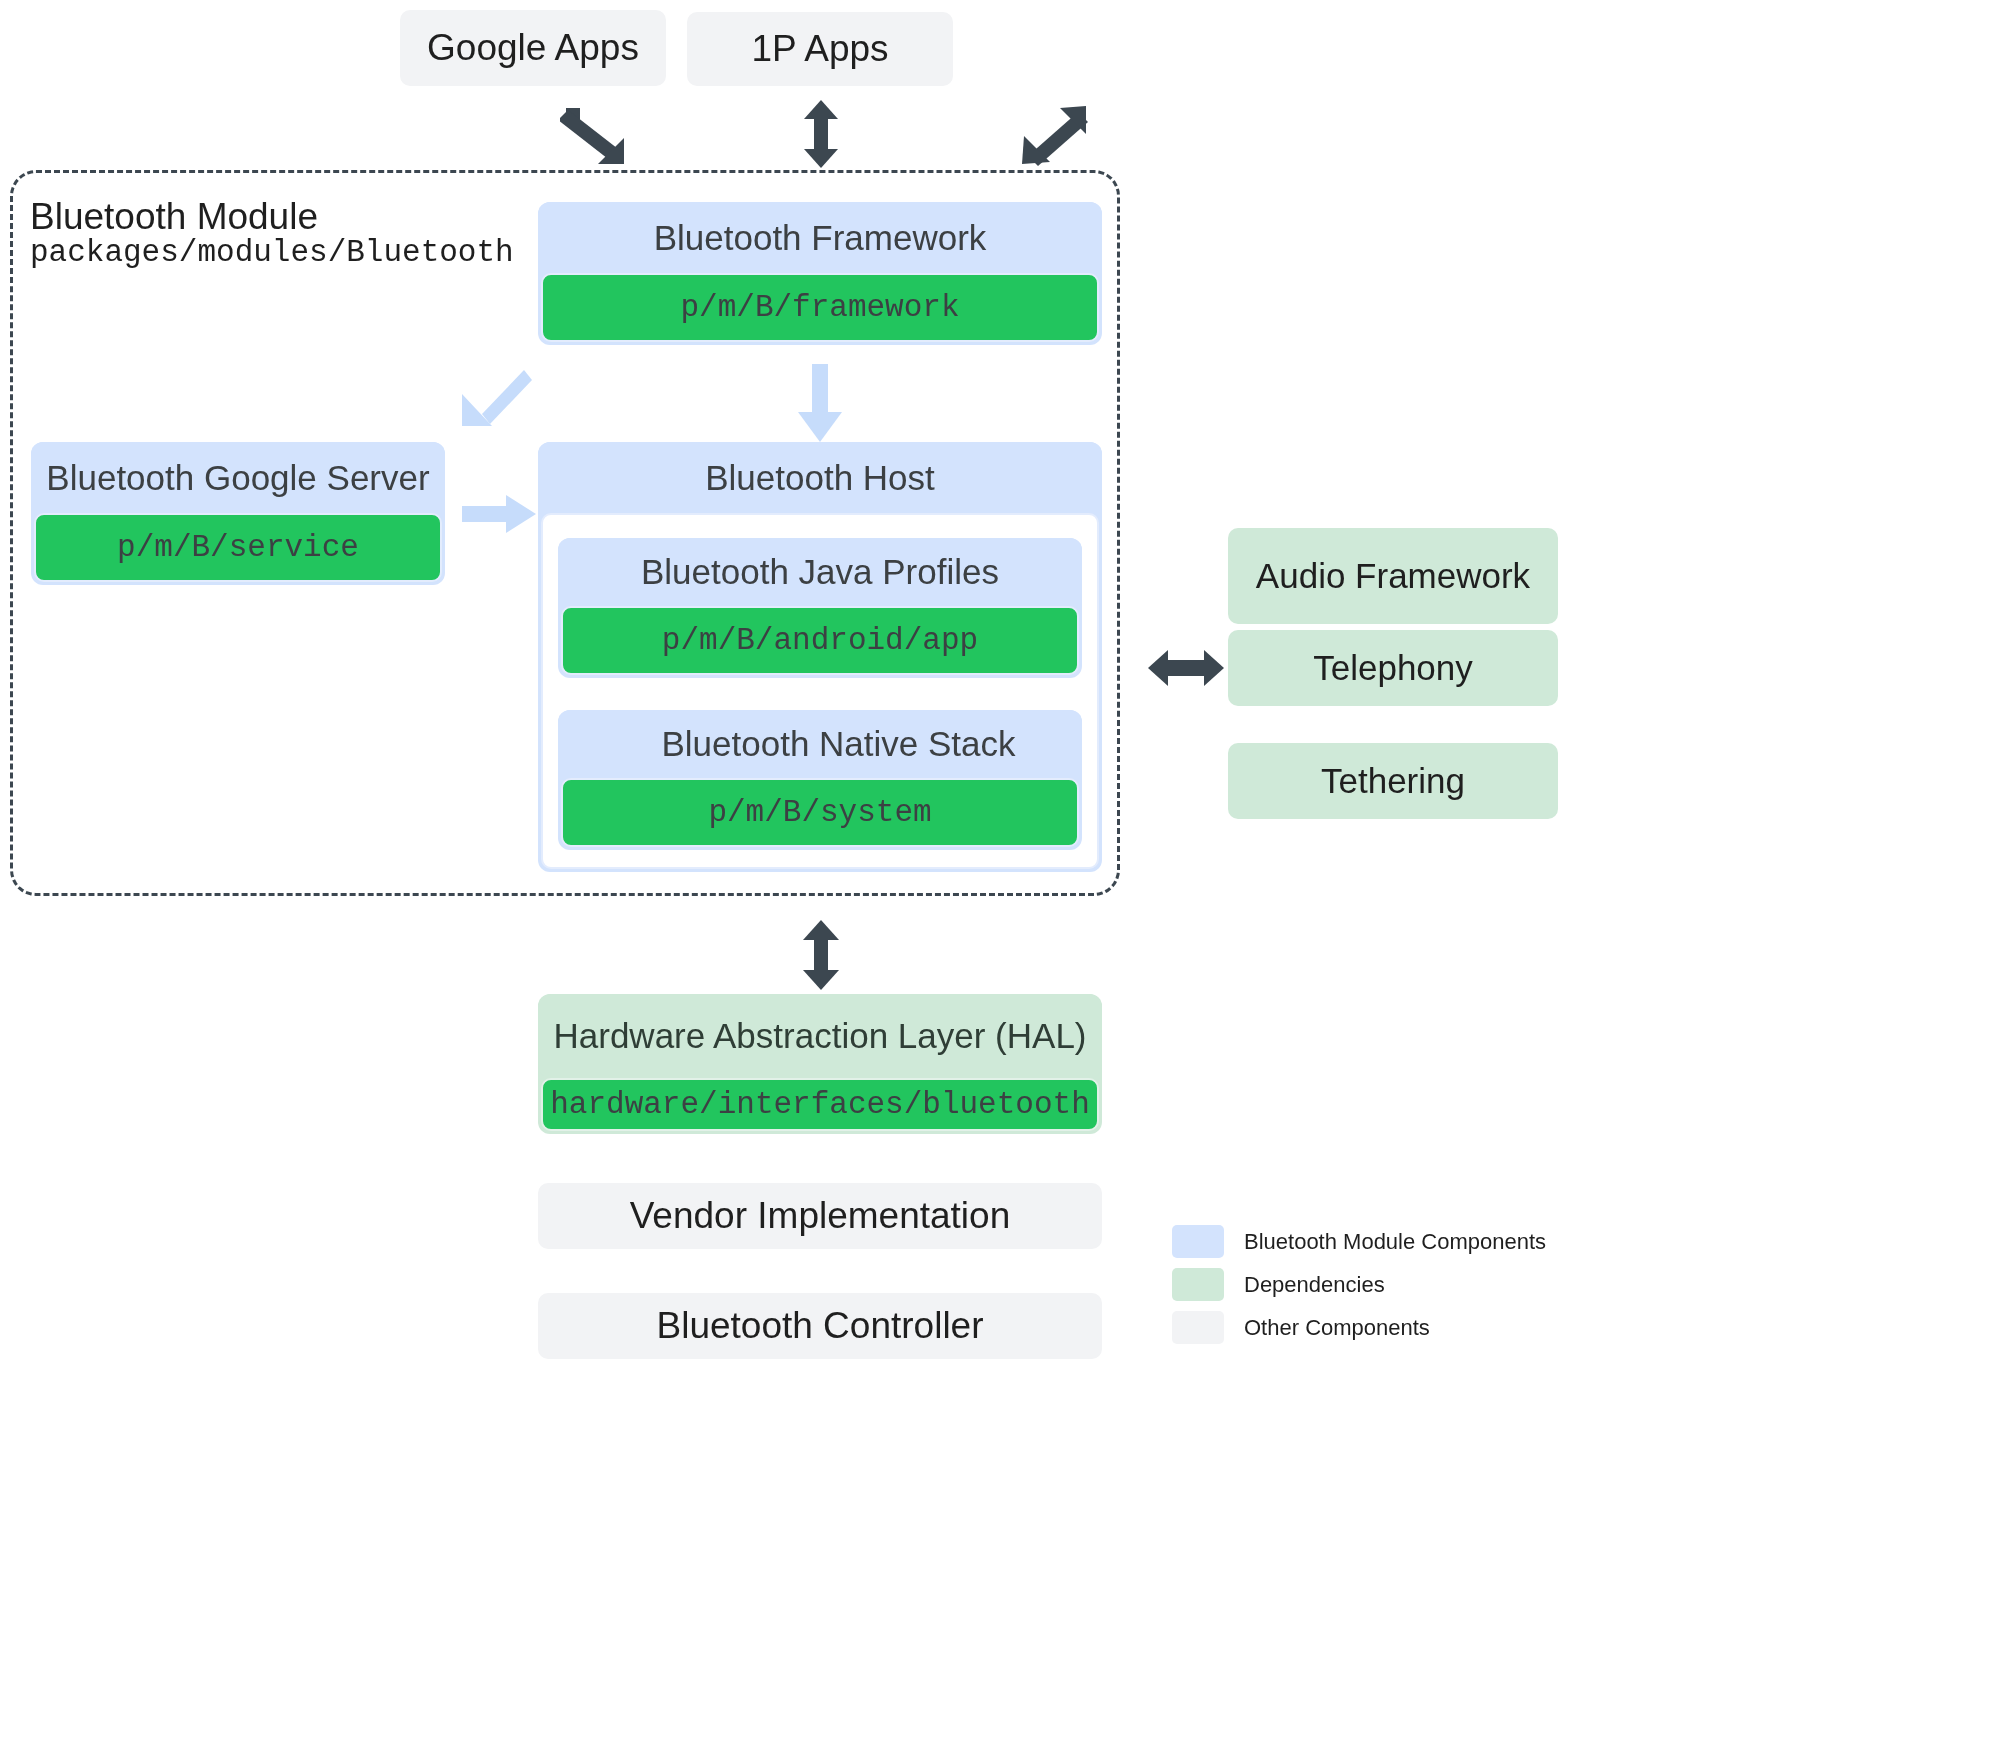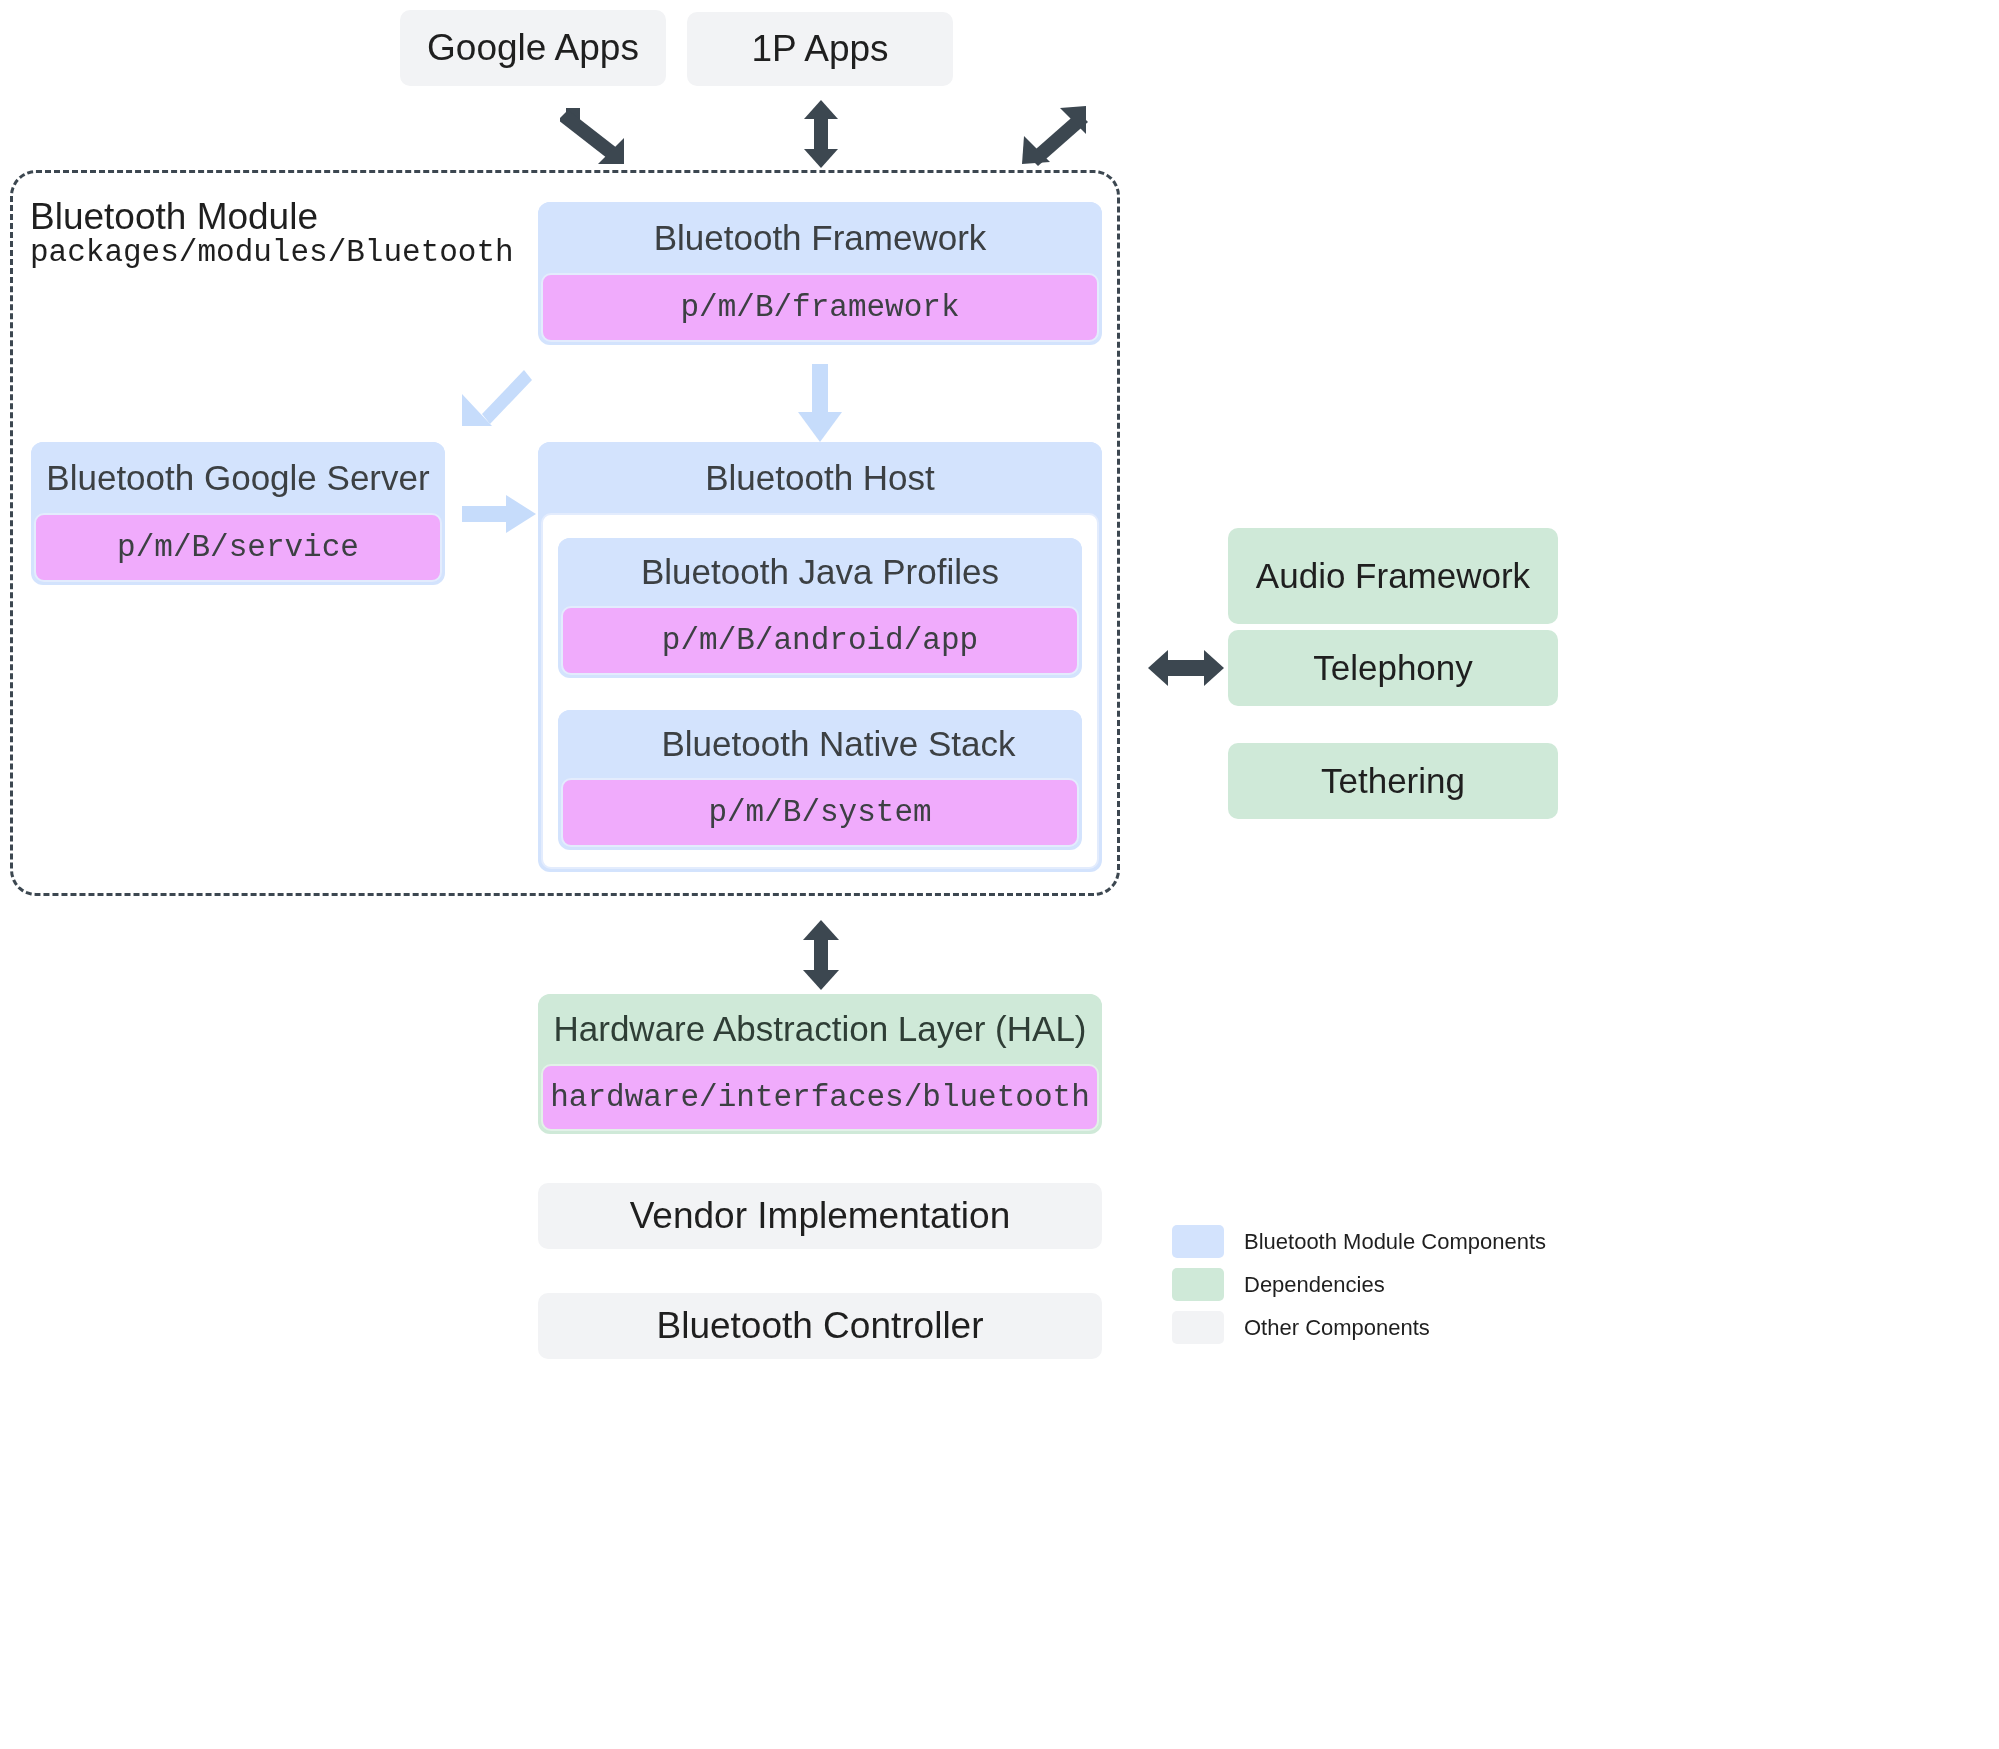--- a/index.html
+++ b/index.html
@@ -47,21 +47,21 @@
   }
   .card .hdr {
     display: flex; align-items: center; justify-content: center;
     text-align: center;
     font-size: 35px;
     color: #3c4043;
   }
   .card .path {
     flex: 1;
     display: flex; align-items: center; justify-content: center;
-    background: #f0abfc;
+    background: #22c55e;
     font-family: "Liberation Mono", monospace;
     font-size: 31px;
     color: #3c4043;
   }
   .card.blue { background: #d3e3fd; }
   .card.blue .hdr { background: #d3e3fd; }
   .card.blue .path {
     border: 2px solid #e3ecfd;
     border-radius: 10px;
     margin: 0 3px 3px 3px;
@@ -227,21 +227,21 @@
 
   <svg class="arrow" style="left:799px; top:920px;" width="44" height="70" viewBox="0 0 44 70">
     <g fill="#3c4750">
       <rect x="15" y="14" width="14" height="43"></rect>
       <polygon points="22,0 40,20 4,20"></polygon>
       <polygon points="22,70 4,50 40,50"></polygon>
     </g>
   </svg>
 
   <div class="card green" style="left:538px; top:994px; width:564px; height:140px;">
-    <div class="hdr" style="height:70px;border-radius:13px;">Hardware Abstraction Layer (HAL)</div>
+    <div class="hdr" style="height:84px;border-radius:13px;">Hardware Abstraction Layer (HAL)</div>
     <div class="path">hardware/interfaces/bluetooth</div>
   </div>
 
   <div class="box box-grey" style="left:538px; top:1183px; width:564px; height:66px;">
     <span>Vendor Implementation</span>
   </div>
 
   <div class="box box-grey" style="left:538px; top:1293px; width:564px; height:66px;">
     <span>Bluetooth Controller</span>
   </div>

